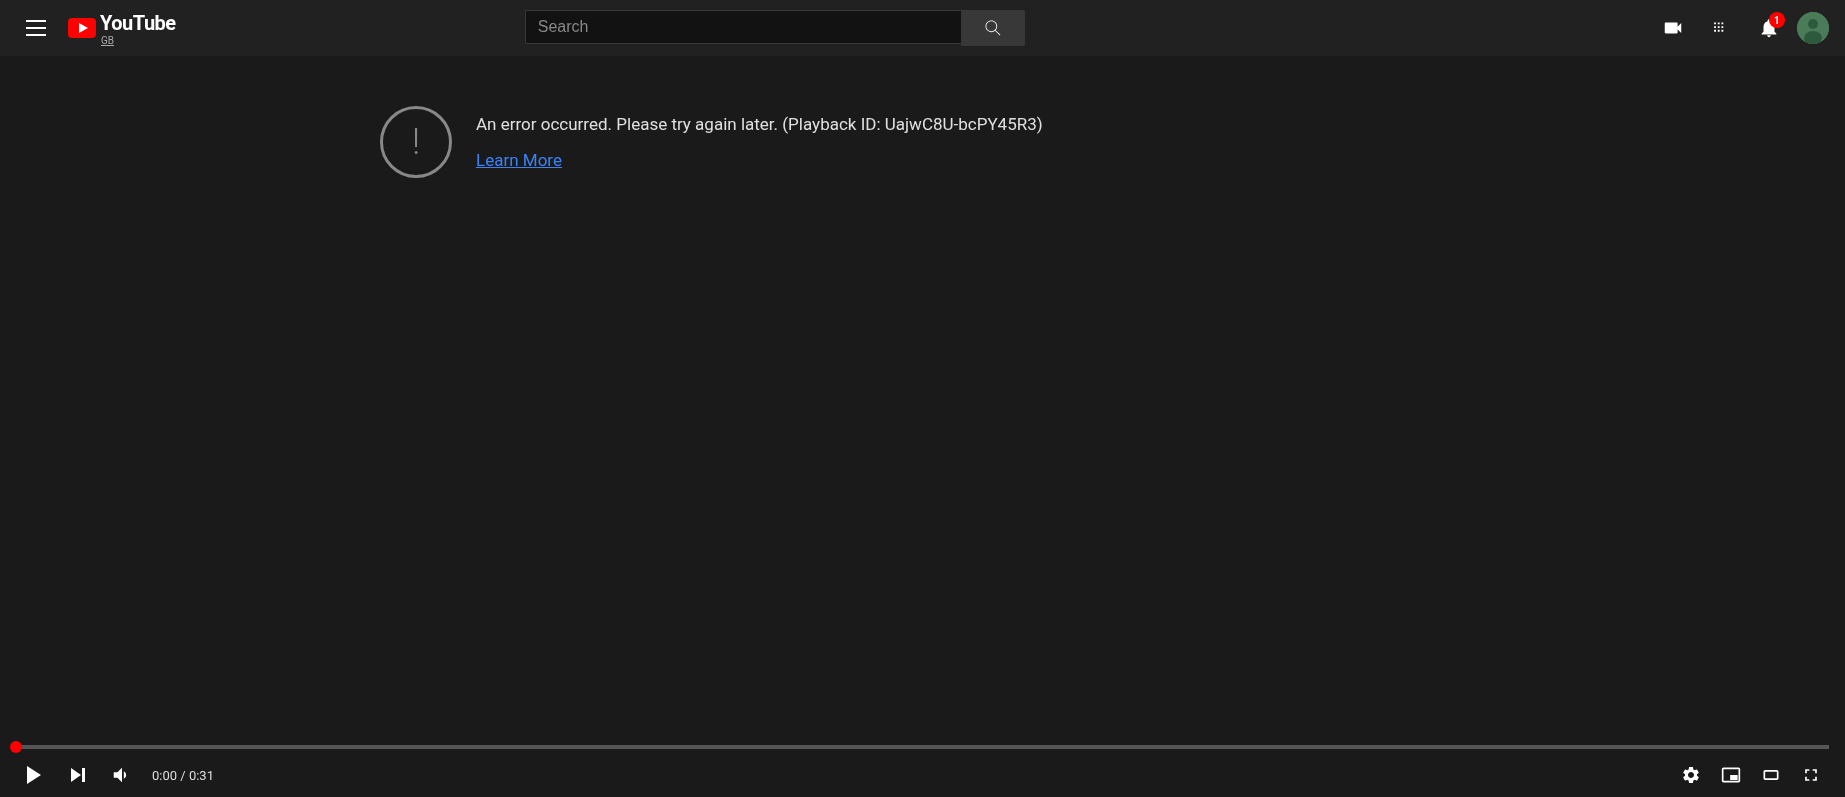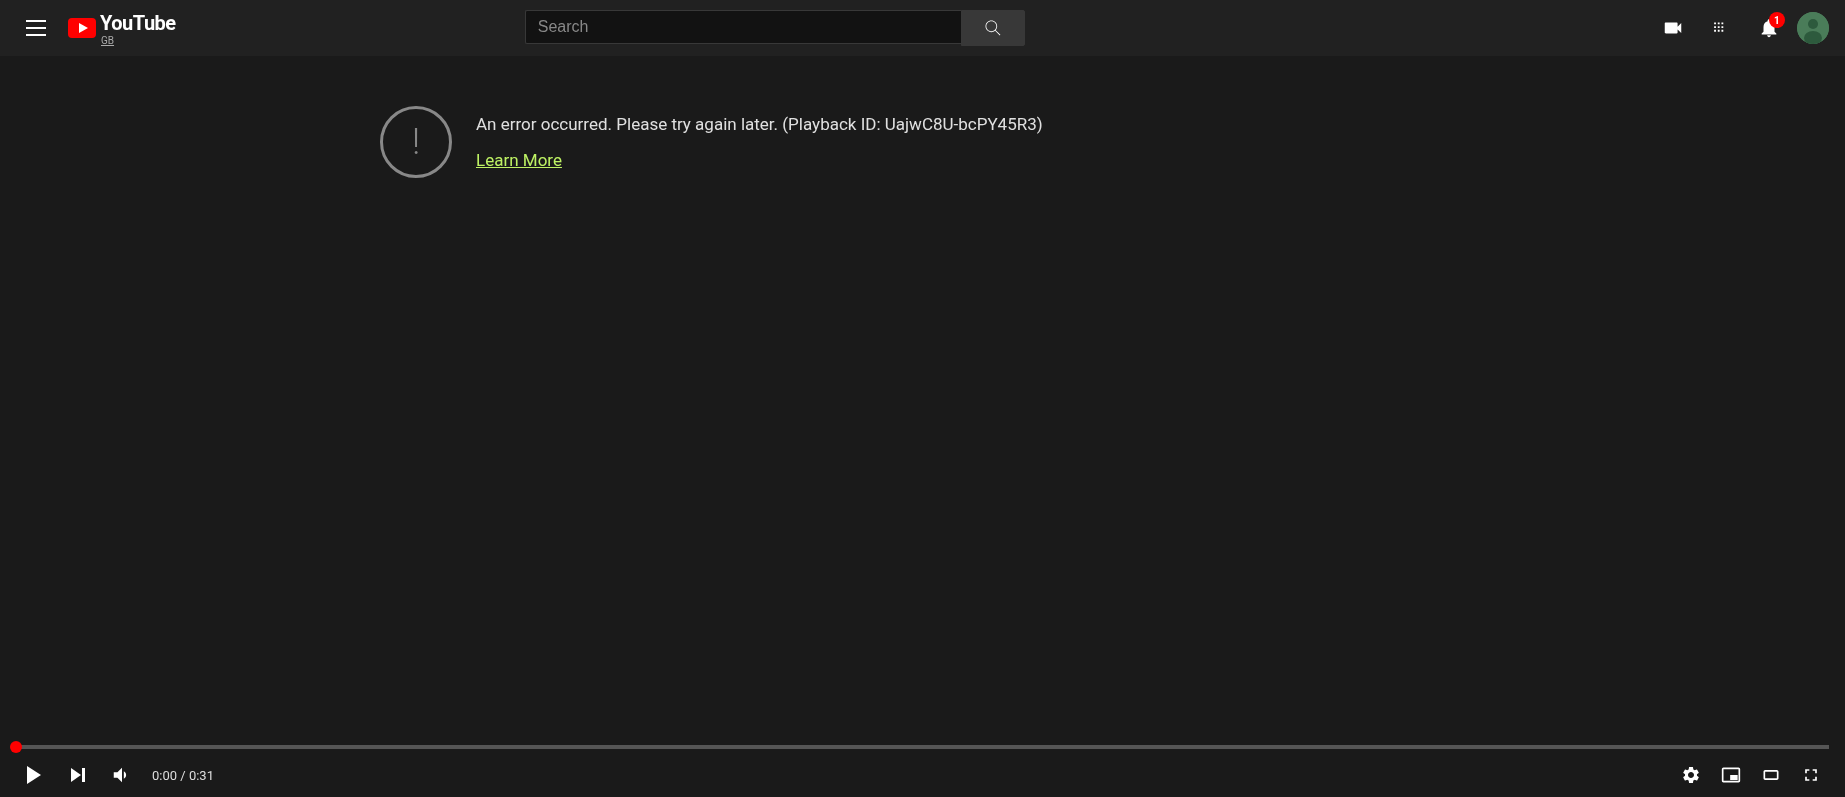--- a/index.html
+++ b/index.html
@@ -186,21 +186,21 @@
       flex-direction: column;
       gap: 16px;
     }
     #error-message {
       font-size: 17px;
       color: #e0e0e0;
       font-weight: 400;
     }
     #learn-more-link {
       font-size: 17px;
-      color: #bef264;
+      color: #3b82f6;
       text-decoration: underline;
       cursor: pointer;
     }
 
     
     #controls-bar {
       height: 52px;
       background: #1a1a1a;
       display: flex;
       flex-direction: column;

